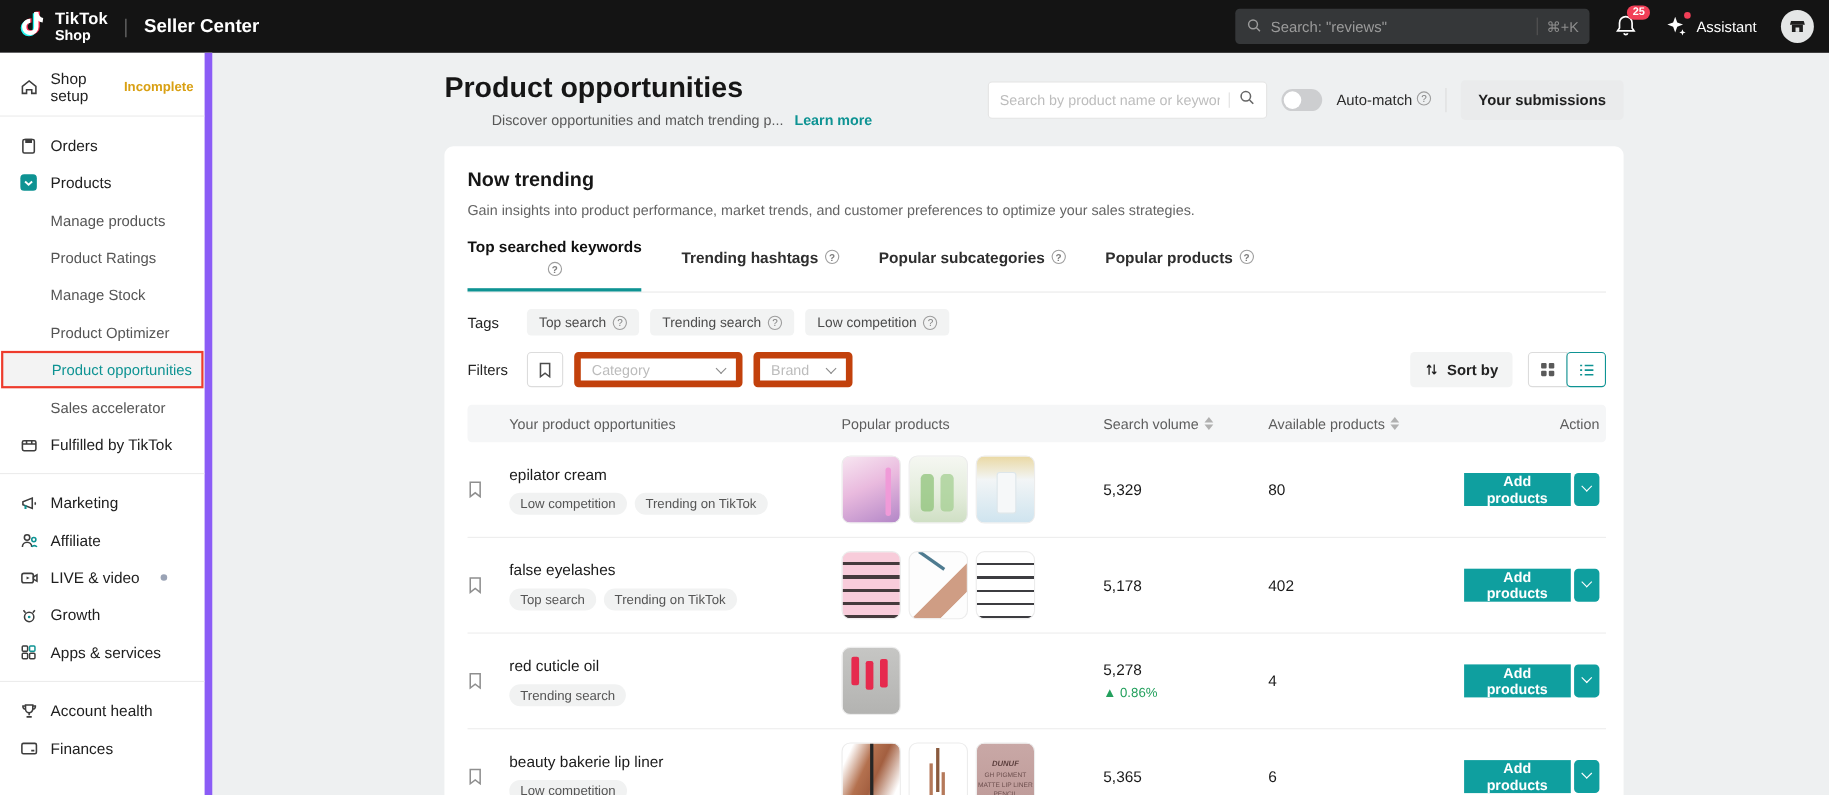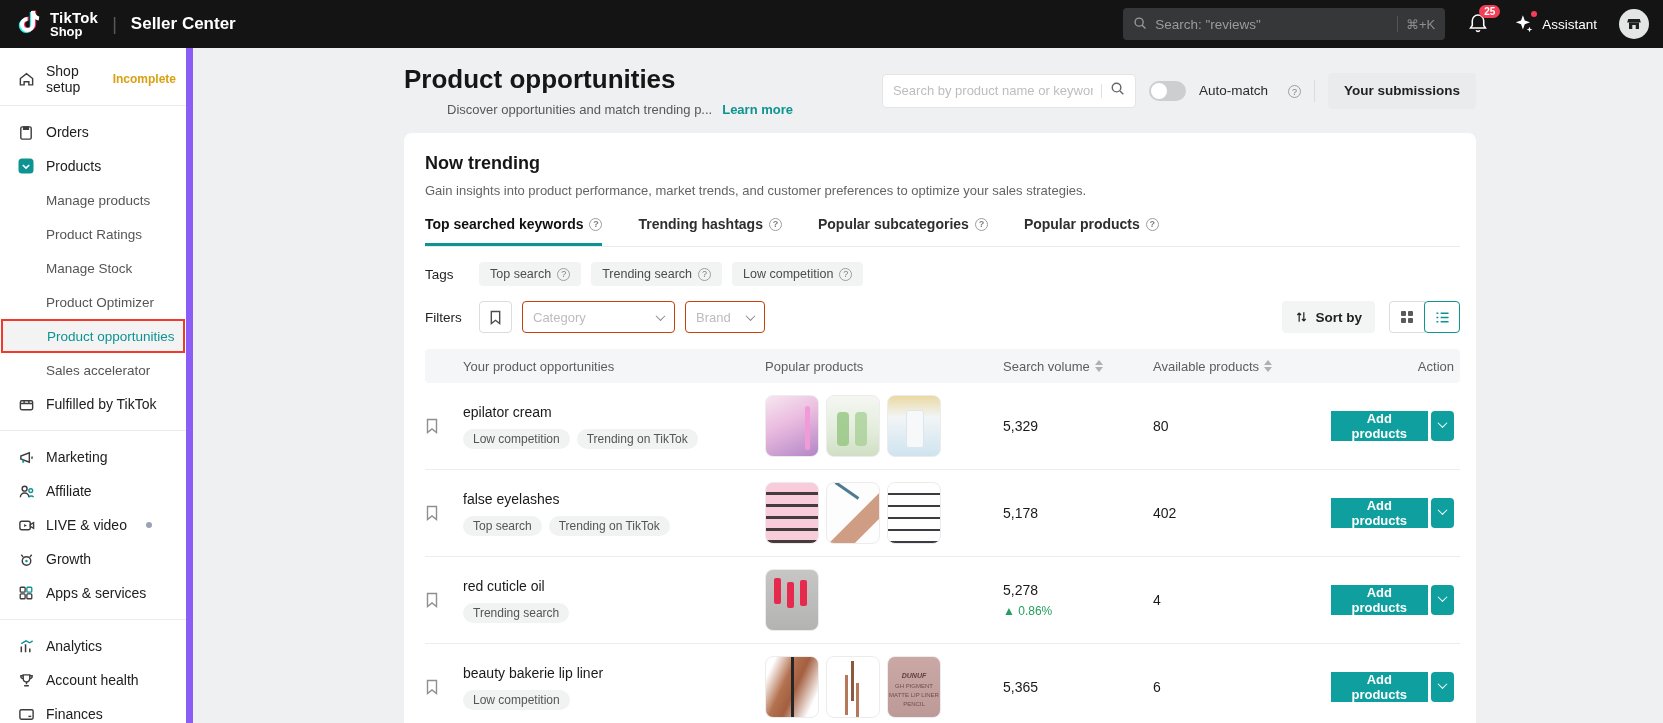--- a/index.html
+++ b/index.html
@@ -60,48 +60,48 @@
   .head-right { margin-left:auto; display:flex; align-items:center; gap:13px; }
   .head-search { width:254px; height:34px; background:#fff; border:1px solid #e4e4e4;
     border-radius:4px; display:flex; align-items:center; padding:0 10px; gap:8px; }
   .head-search .ph { flex:1; font-size:13px; color:#bdbdbd; white-space:nowrap; overflow:hidden; }
   .head-search .kdiv { width:1px; height:14px; background:#e0e0e0; }
   .head-search svg { color:#666; }
   .toggle { width:37px; height:20px; border-radius:10px; background:#cdced0; position:relative;
     cursor:pointer; flex:none; }
   .toggle .knob { position:absolute; top:2px; left:2px; width:16px; height:16px;
     border-radius:50%; background:#fff; }
-  .automatch { display:flex; align-items:flex-end; gap:20px; font-size:13.5px; color:#2b2b2b; }
+  .automatch { display:flex; align-items:flex-start; gap:4px; font-size:13.5px; color:#2b2b2b; }
   .vdiv { width:1px; height:22px; background:#dcdcdc; }
   .submissions-btn { height:36px; padding:0 16px; background:#eaebec; border:none;
     border-radius:4px; font-size:13.5px; font-weight:600; color:#1f1f1f;
     font-family:inherit; cursor:pointer; }
 
   .qicon { width:13px; height:13px; border:1px solid #9e9e9e; border-radius:50%;
     color:#7e7e7e; font-size:9px; display:inline-flex; align-items:center;
     justify-content:center; flex:none; }
 
   
   .card { margin-top:16px; background:#fff; border-radius:8px; padding:20px 16px 0 21px; }
   .card h2 { font-size:18px; color:#161616; }
   .card .desc { margin-top:9px; font-size:13px; color:#646464; }
   .tabs { margin-top:18px; display:flex; gap:36px; border-bottom:1px solid #eaeaea; }
   .tab { display:flex; align-items:center; gap:6px; padding-bottom:11px; font-size:14px;
     font-weight:bold; color:#2e2e2e; cursor:pointer; border-bottom:3px solid transparent; }
-  .tab.active { color:#111; border-bottom-color:#0e9393; }
+  .tab.active { color:#111; border-bottom-color:#0e9393;flex-direction:column; }
 
   .tags-row, .filters-row { display:flex; align-items:center; margin-top:15px; }
   .row-label { width:42px; font-size:13.5px; color:#242424; flex:none; margin-right:12px; }
   .chip { display:inline-flex; align-items:center; gap:6px; background:#f2f3f3;
     border-radius:4px; padding:5px 11px; font-size:12.5px; color:#4c4c4c;
     margin-right:10px; cursor:pointer; }
   .icon-btn { width:33px; height:32px; border:1px solid #dcdcdc; background:#fff;
     border-radius:4px; display:flex; align-items:center; justify-content:center;
     color:#4c4c4c; cursor:pointer; margin-right:10px; }
-  .select { height:32px; border:1px solid #c2410c; border-radius:4px; background:#fff;
+  .select { height:32px; border:6px solid #c2410c; border-radius:4px; background:#fff;
     display:flex; align-items:center; padding:0 10px; font-size:13px; color:#bcbcbc;
     cursor:pointer; margin-right:10px; }
   .select.cat { width:153px; }
   .chev { width:7px; height:7px; border-right:1.5px solid #8a8a8a;
     border-bottom:1.5px solid #8a8a8a; transform:rotate(45deg) translate(-1px,-1px);
     margin-left:auto; }
   .select.brand .chev { margin-left:8px; }
   .fr-right { margin-left:auto; display:flex; align-items:center; }
   .sort-btn { height:32px; background:#f3f4f4; border:none; border-radius:4px;
     display:flex; align-items:center; gap:7px; padding:0 13px; font-size:13.5px;
@@ -335,29 +335,20 @@
           <rect x="10" y="2.5" width="5.5" height="5.5" rx="1" stroke="#0e9393"></rect>
           <rect x="2.5" y="10" width="5.5" height="5.5" rx="1"></rect>
           <rect x="10" y="10" width="5.5" height="5.5" rx="1"></rect>
         </svg>
     </span>
     <span>Apps &amp; services</span>
   </div>
   <div class="sb-div"></div>
   <div class="sb-item">
     <span class="sb-ico">
-      <svg width="17" height="17" viewBox="0 0 18 18" fill="none" stroke="#3d3d3d" stroke-width="1.6">
-          <path d="M3.5 15V9M8 15V6.5M12.5 15v-4"></path>
-          <path d="M3.5 6l5-3 4 2 3-2" stroke="#0e9393" stroke-width="1.4"></path>
-        </svg>
-    </span>
-    <span>Analytics</span>
-  </div>
-  <div class="sb-item">
-    <span class="sb-ico">
       <svg width="17" height="17" viewBox="0 0 18 18" fill="none" stroke="#3d3d3d" stroke-width="1.5">
           <path d="M5.5 3h7v4a3.5 3.5 0 0 1-7 0z"></path>
           <path d="M5.5 4H3a2.5 2.5 0 0 0 2.5 3M12.5 4H15a2.5 2.5 0 0 1-2.5 3M9 10.5V13M6.5 14.5h5"></path>
         </svg>
     </span>
     <span>Account health</span>
   </div>
   <div class="sb-item">
     <span class="sb-ico">
       <svg width="17" height="17" viewBox="0 0 18 18" fill="none" stroke="#3d3d3d" stroke-width="1.5">

